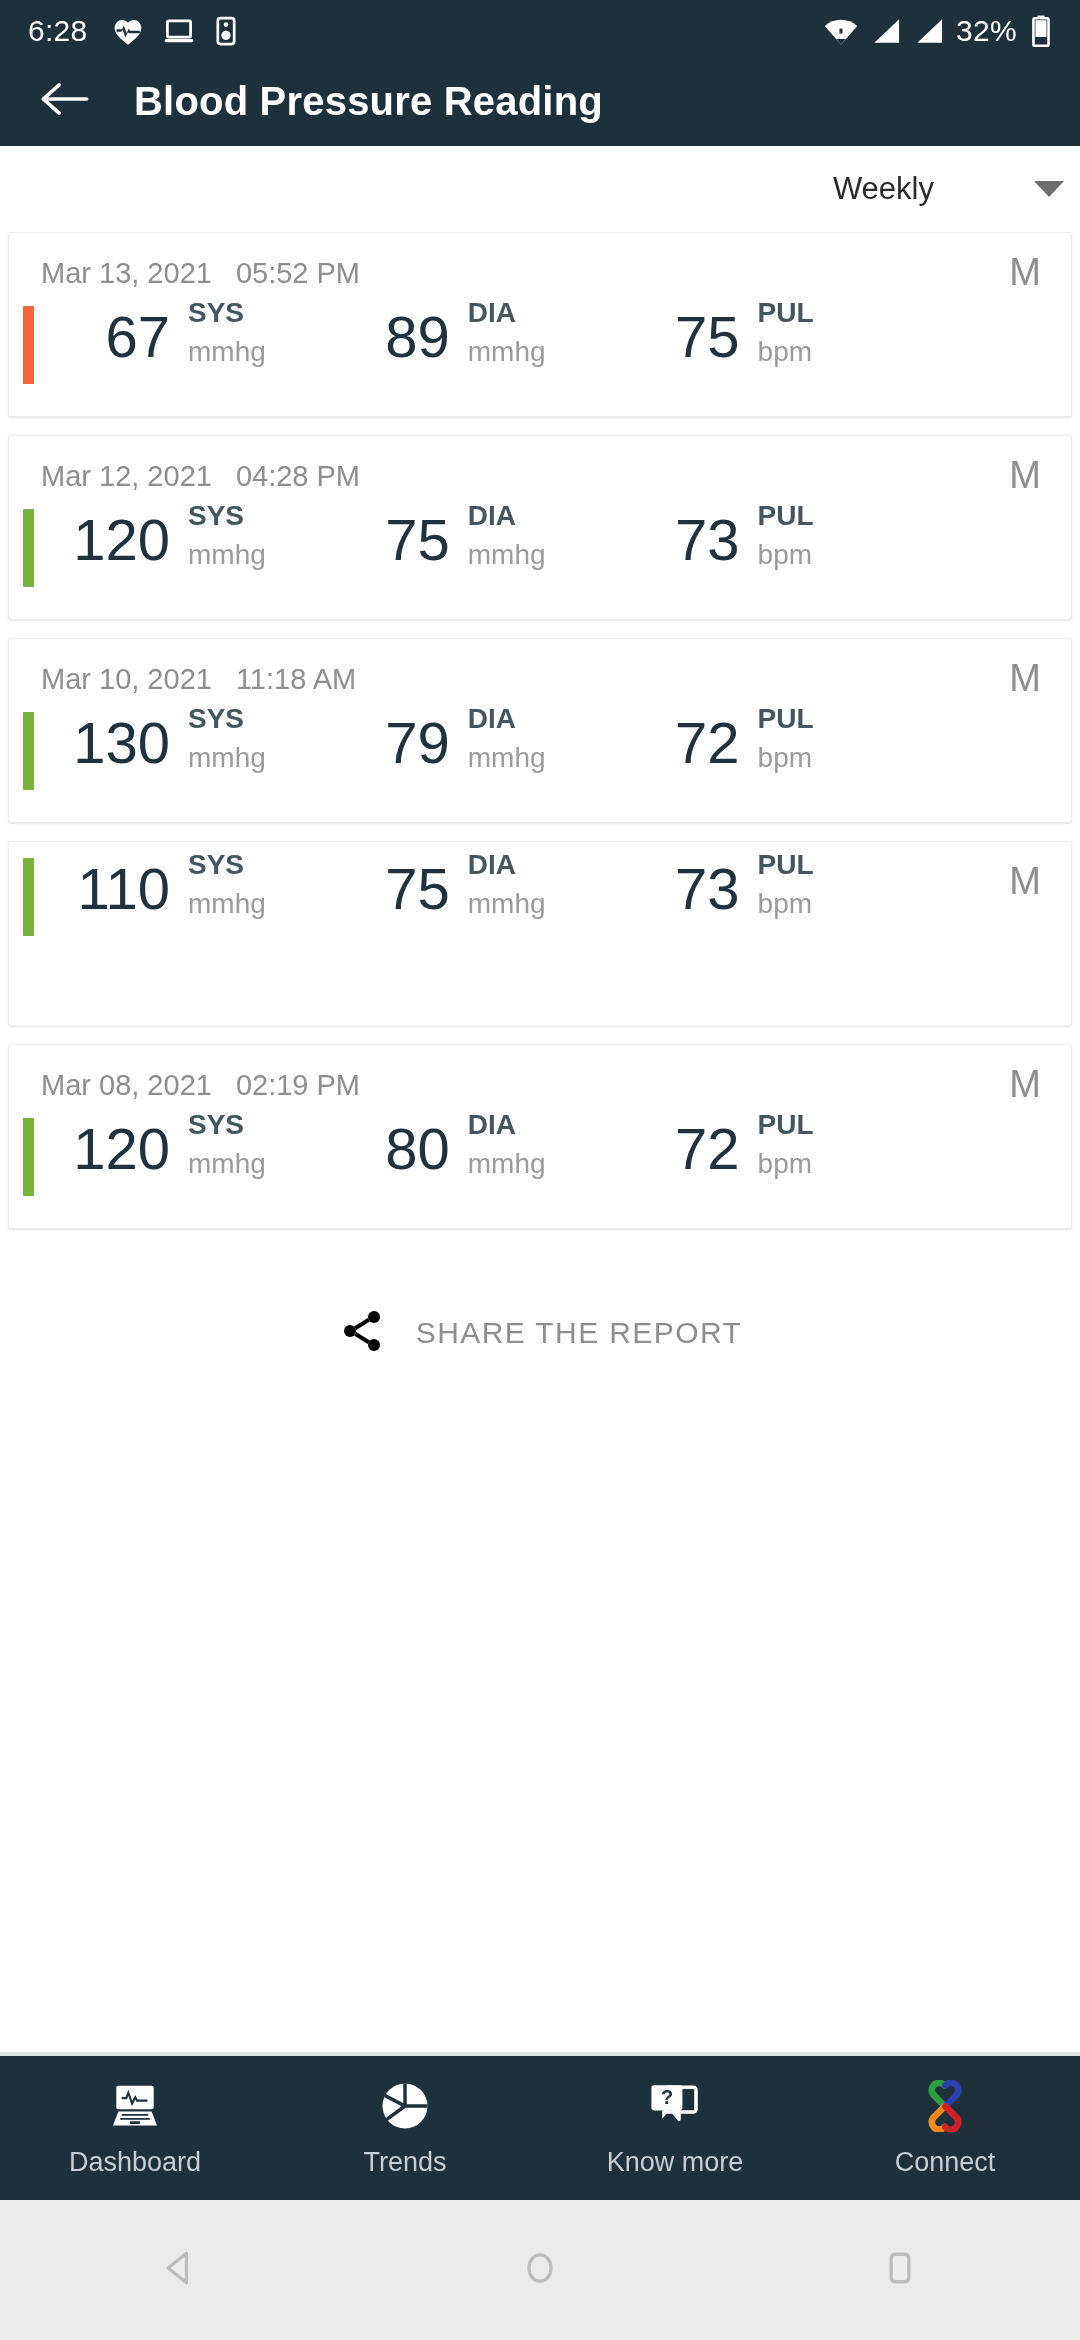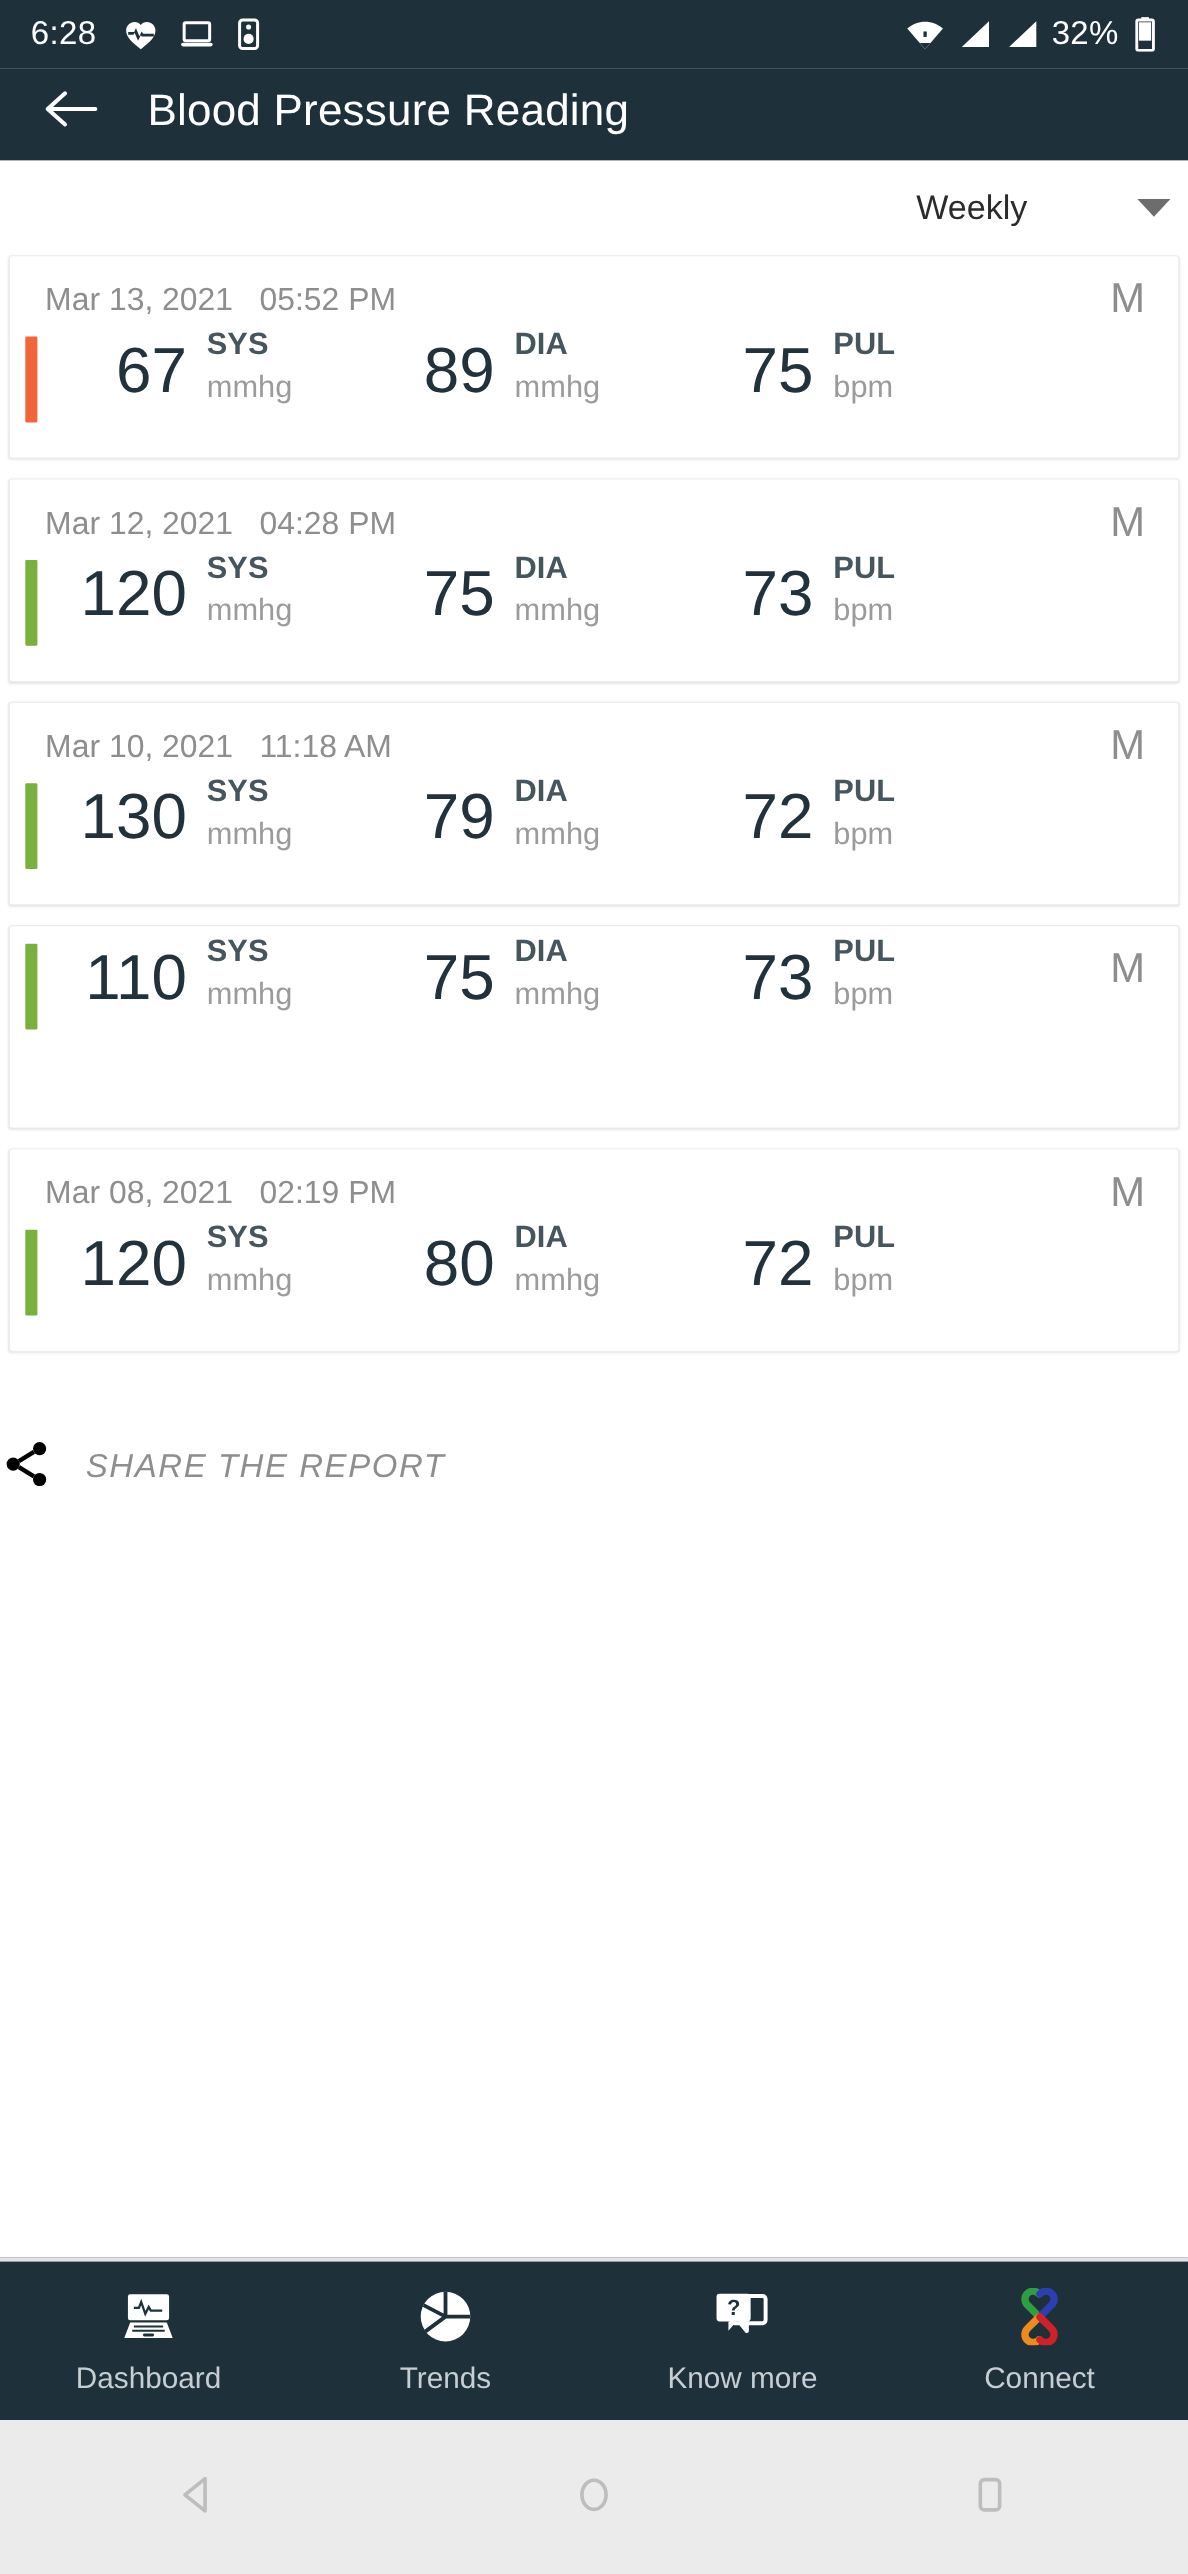--- a/index.html
+++ b/index.html
@@ -22,21 +22,21 @@
   .sicon{ display:flex; align-items:center; }
   .batt-pct{ font-size:30px; margin-right:2px; }
 
   
   .app-bar{
     height:84px; background:#1e313b; color:#ffffff;
     display:flex; align-items:center; padding:0 36px 6px 36px;
   }
   .back-btn{ width:58px; height:58px; display:flex; align-items:center; justify-content:center; cursor:pointer; }
   .app-title{
-    font-size:40px; font-weight:400; margin-left:40px; letter-spacing:.2px;
+    font-size:40px; font-weight:700; margin-left:40px; letter-spacing:.2px;
     white-space:nowrap;
   }
 
   
   .filter-row{
     height:86px; background:#ffffff;
     display:flex; align-items:center; justify-content:flex-end;
     padding-right:16px;
   }
   .filter-select{
@@ -76,22 +76,22 @@
   }
   .metric .unit{ margin-left:18px; line-height:1.18; }
   .metric .unit .u1{ display:block; font-size:28px; color:#46565f;font-weight:bold; }
   .metric .unit .u2{ display:block; font-size:28px; color:#9b9b9b; margin-top:6px; }
   .m-sys{ margin-left:16px; }
   .m-dia{ margin-left:64px; }
   .m-pul{ margin-left:74px; }
 
   
   .share-row{
-    display:flex; align-items:center; justify-content:flex-start;
-    margin-top:78px; cursor:pointer;font-style:italic;
+    display:flex; align-items:center; justify-content:center;
+    margin-top:78px; cursor:pointer;
   }
   .share-label{
     font-size:30px; color:#8e8e8e; letter-spacing:1.4px; margin-left:30px;
   }
 
   
   .bottom-nav{
     position:absolute; left:0; bottom:140px; width:1080px; height:148px;
     background:#1e313b; display:flex; align-items:center;
     border-top:4px solid #dfe3e4;

